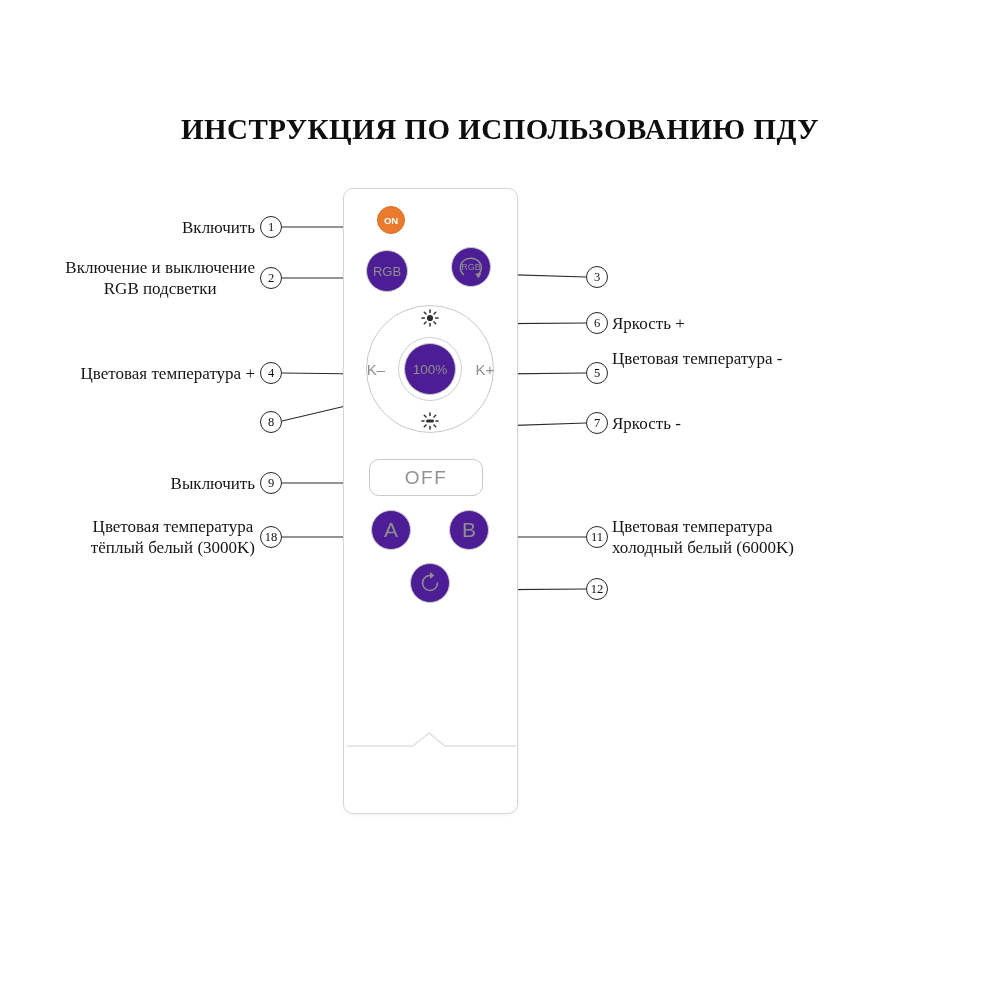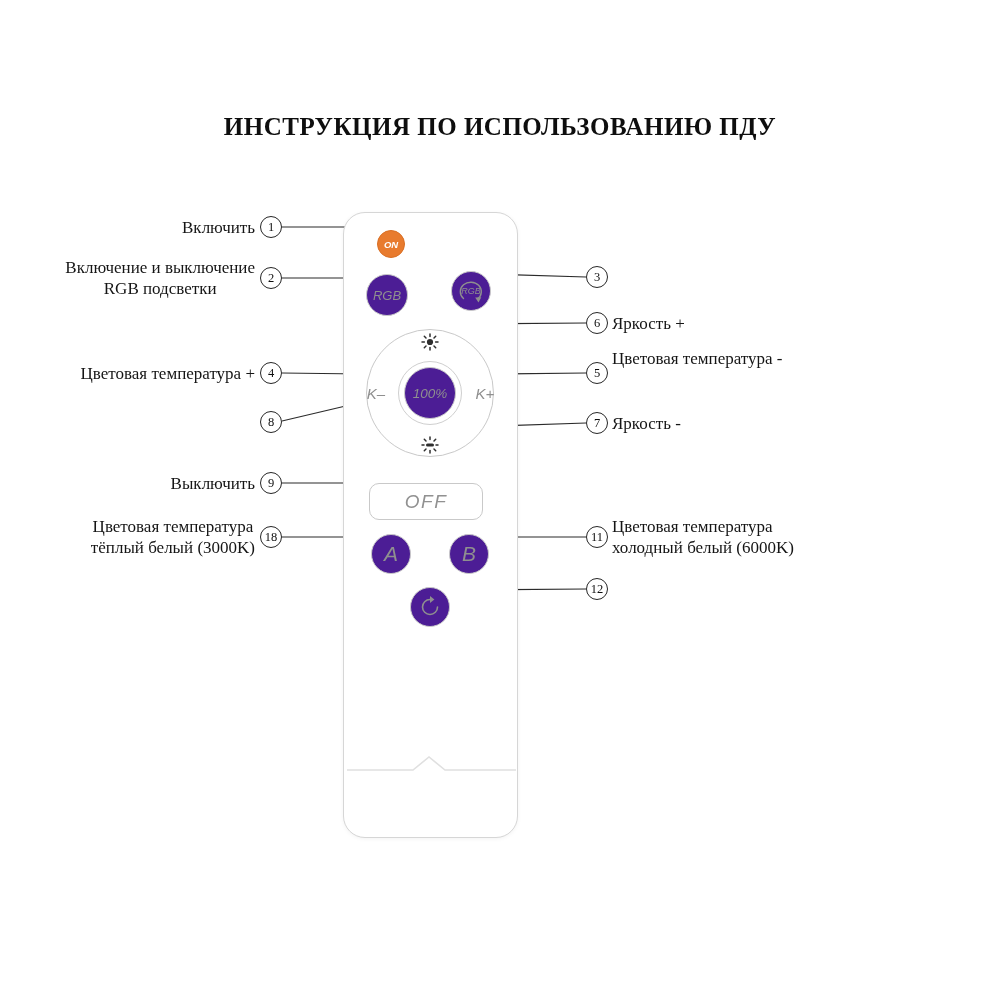--- a/index.html
+++ b/index.html
@@ -12,40 +12,39 @@
     color: #151515;
     overflow: hidden;
   }
   .title {
     position: absolute;
     top: 113px;
     left: 0;
     width: 100%;
     margin: 0;
     text-align: center;
-    font-size: 25px;
+    font-size: 29px;
     font-weight: bold;
     letter-spacing: 0.5px;
     color: #0e0e0e;
   }
   .lines { position: absolute; left: 0; top: 0; pointer-events: none; }
 
   
   .remote {
     position: absolute;
     left: 343px;
-    top: 212px;
+    top: 188px;
     width: 175px;
     height: 626px;
     background: #ffffff;
     border: 1.6px solid #d6d6d6;
-    border-radius: 22px;
+    border-radius: 10px;
     box-sizing: border-box;
     box-shadow: 0 1px 4px rgba(0,0,0,0.05);
-    font-style: italic;
   }
   .btn-circle {
     position: absolute;
     border: 1.5px solid #c9c9c9;
     border-radius: 50%;
     background: #4c1d95;
     box-sizing: border-box;
     display: flex;
     align-items: center;
     justify-content: center;

